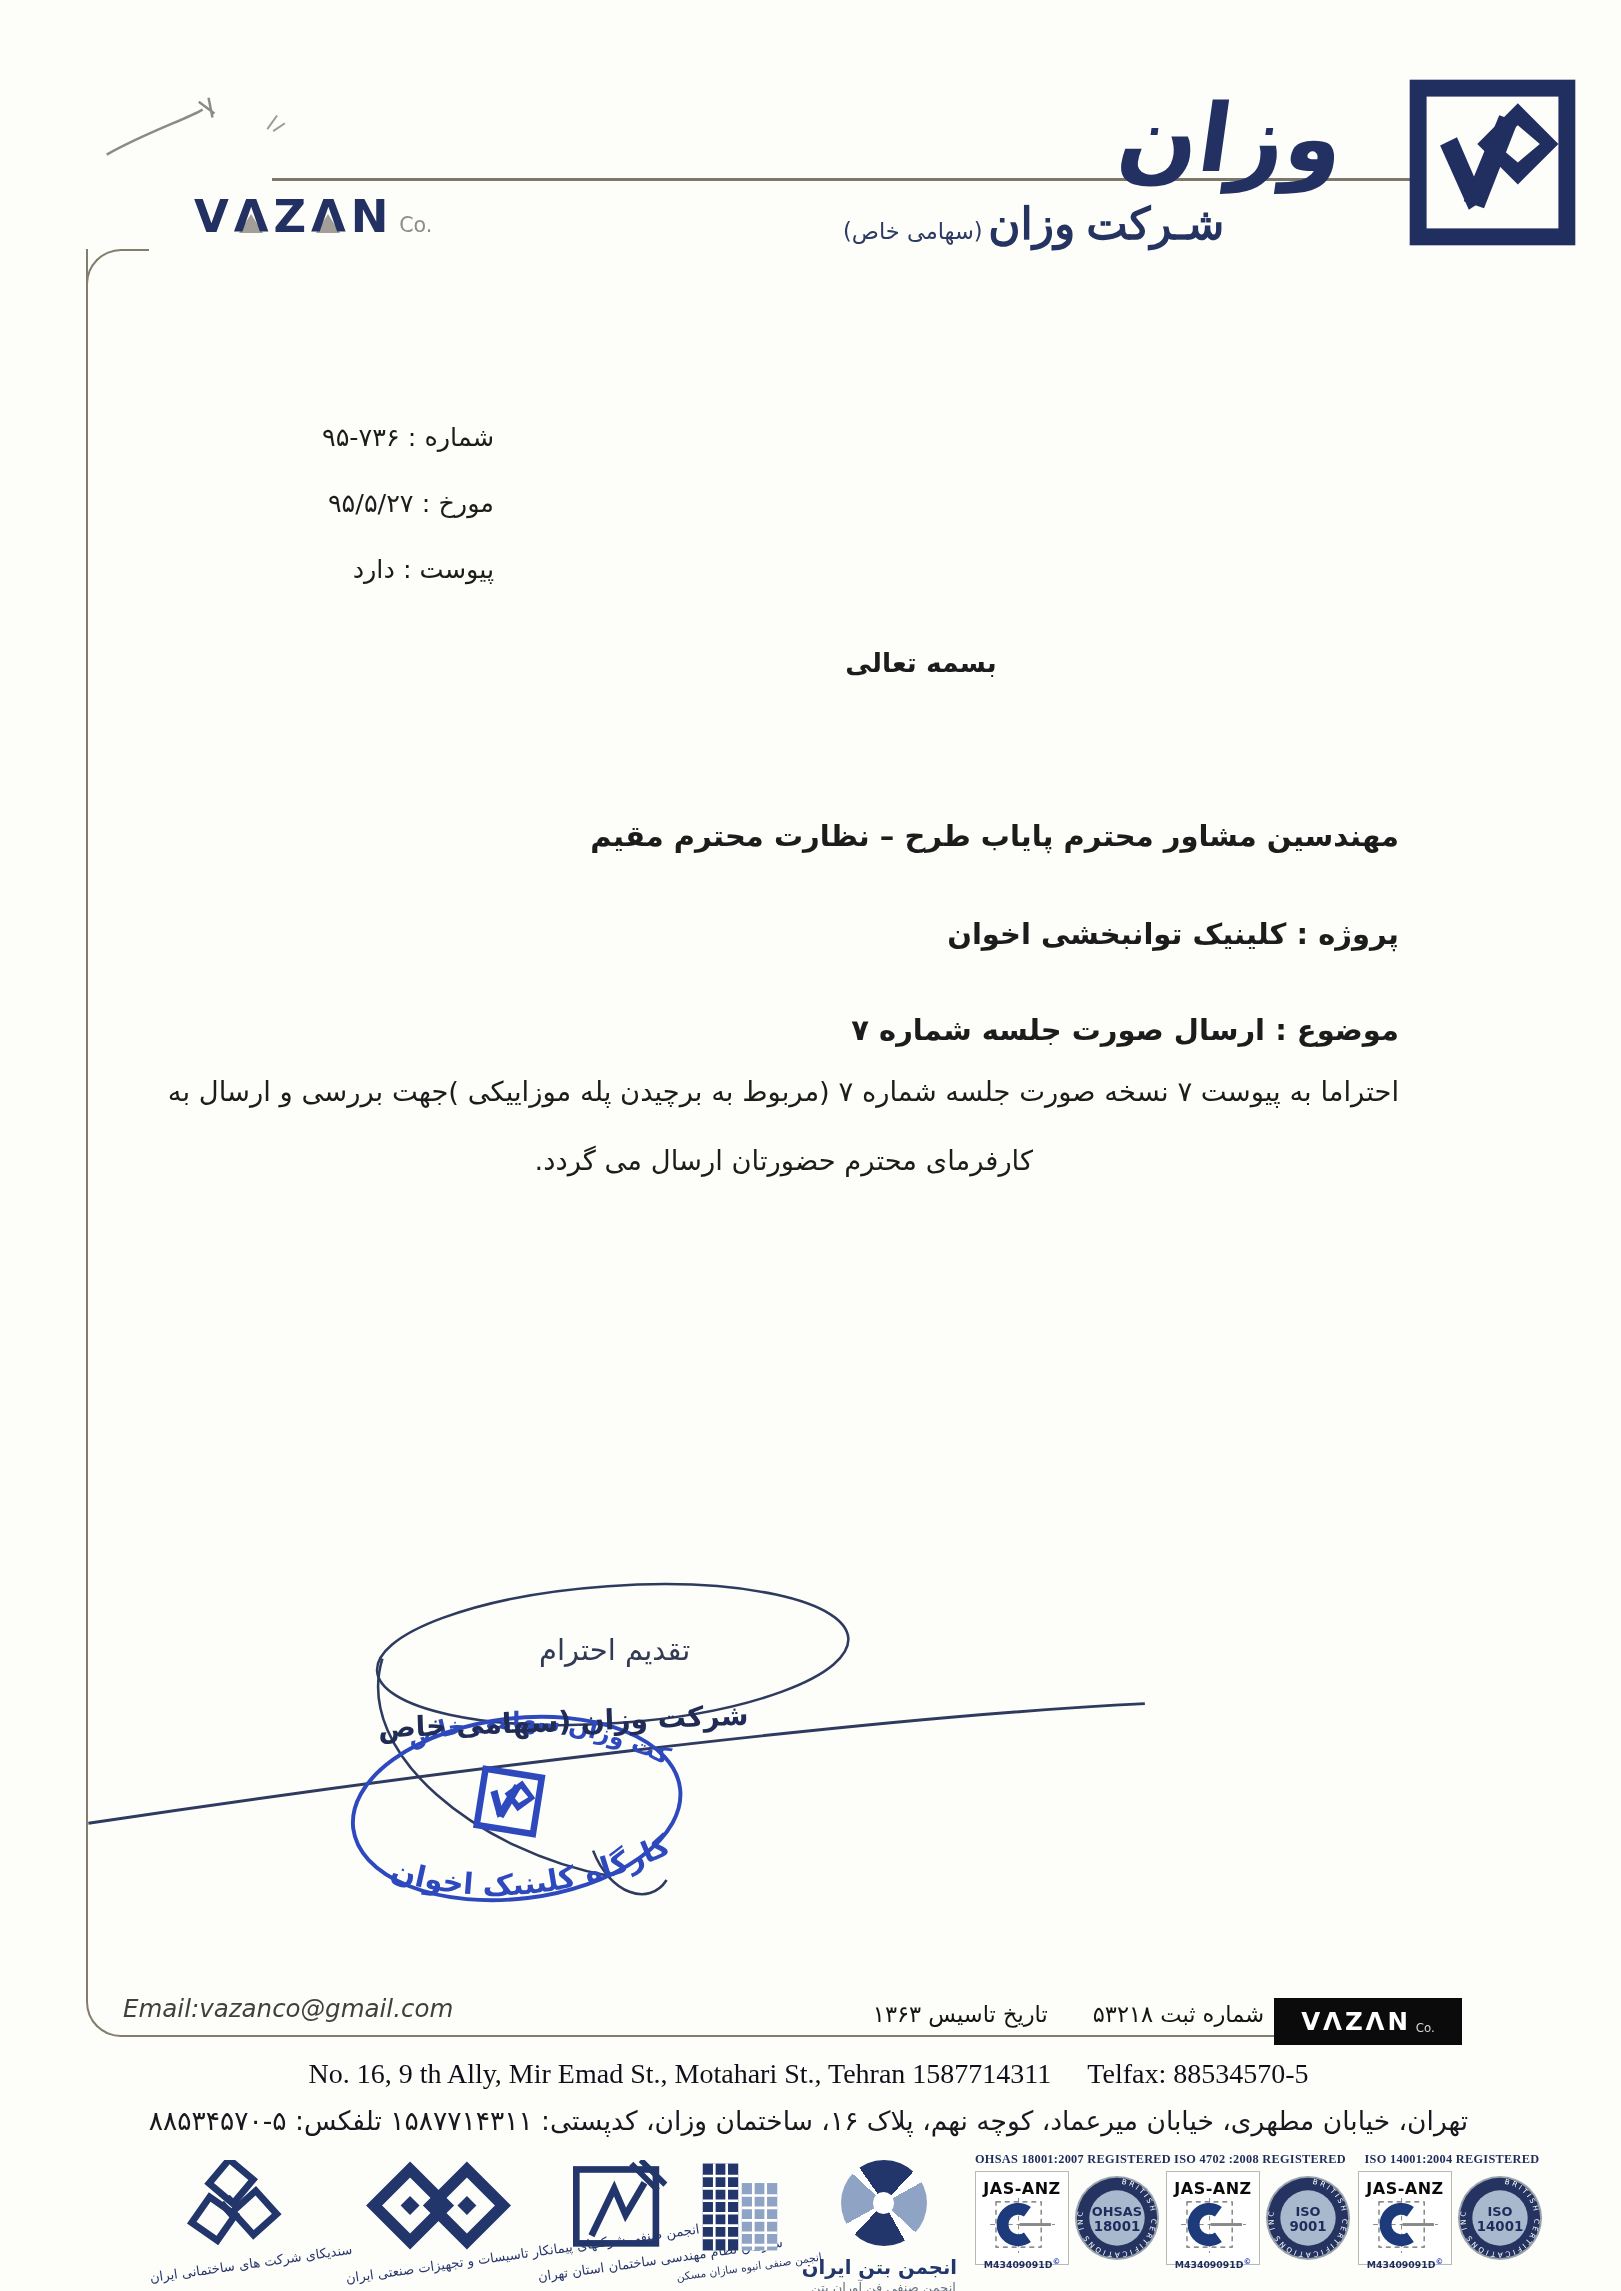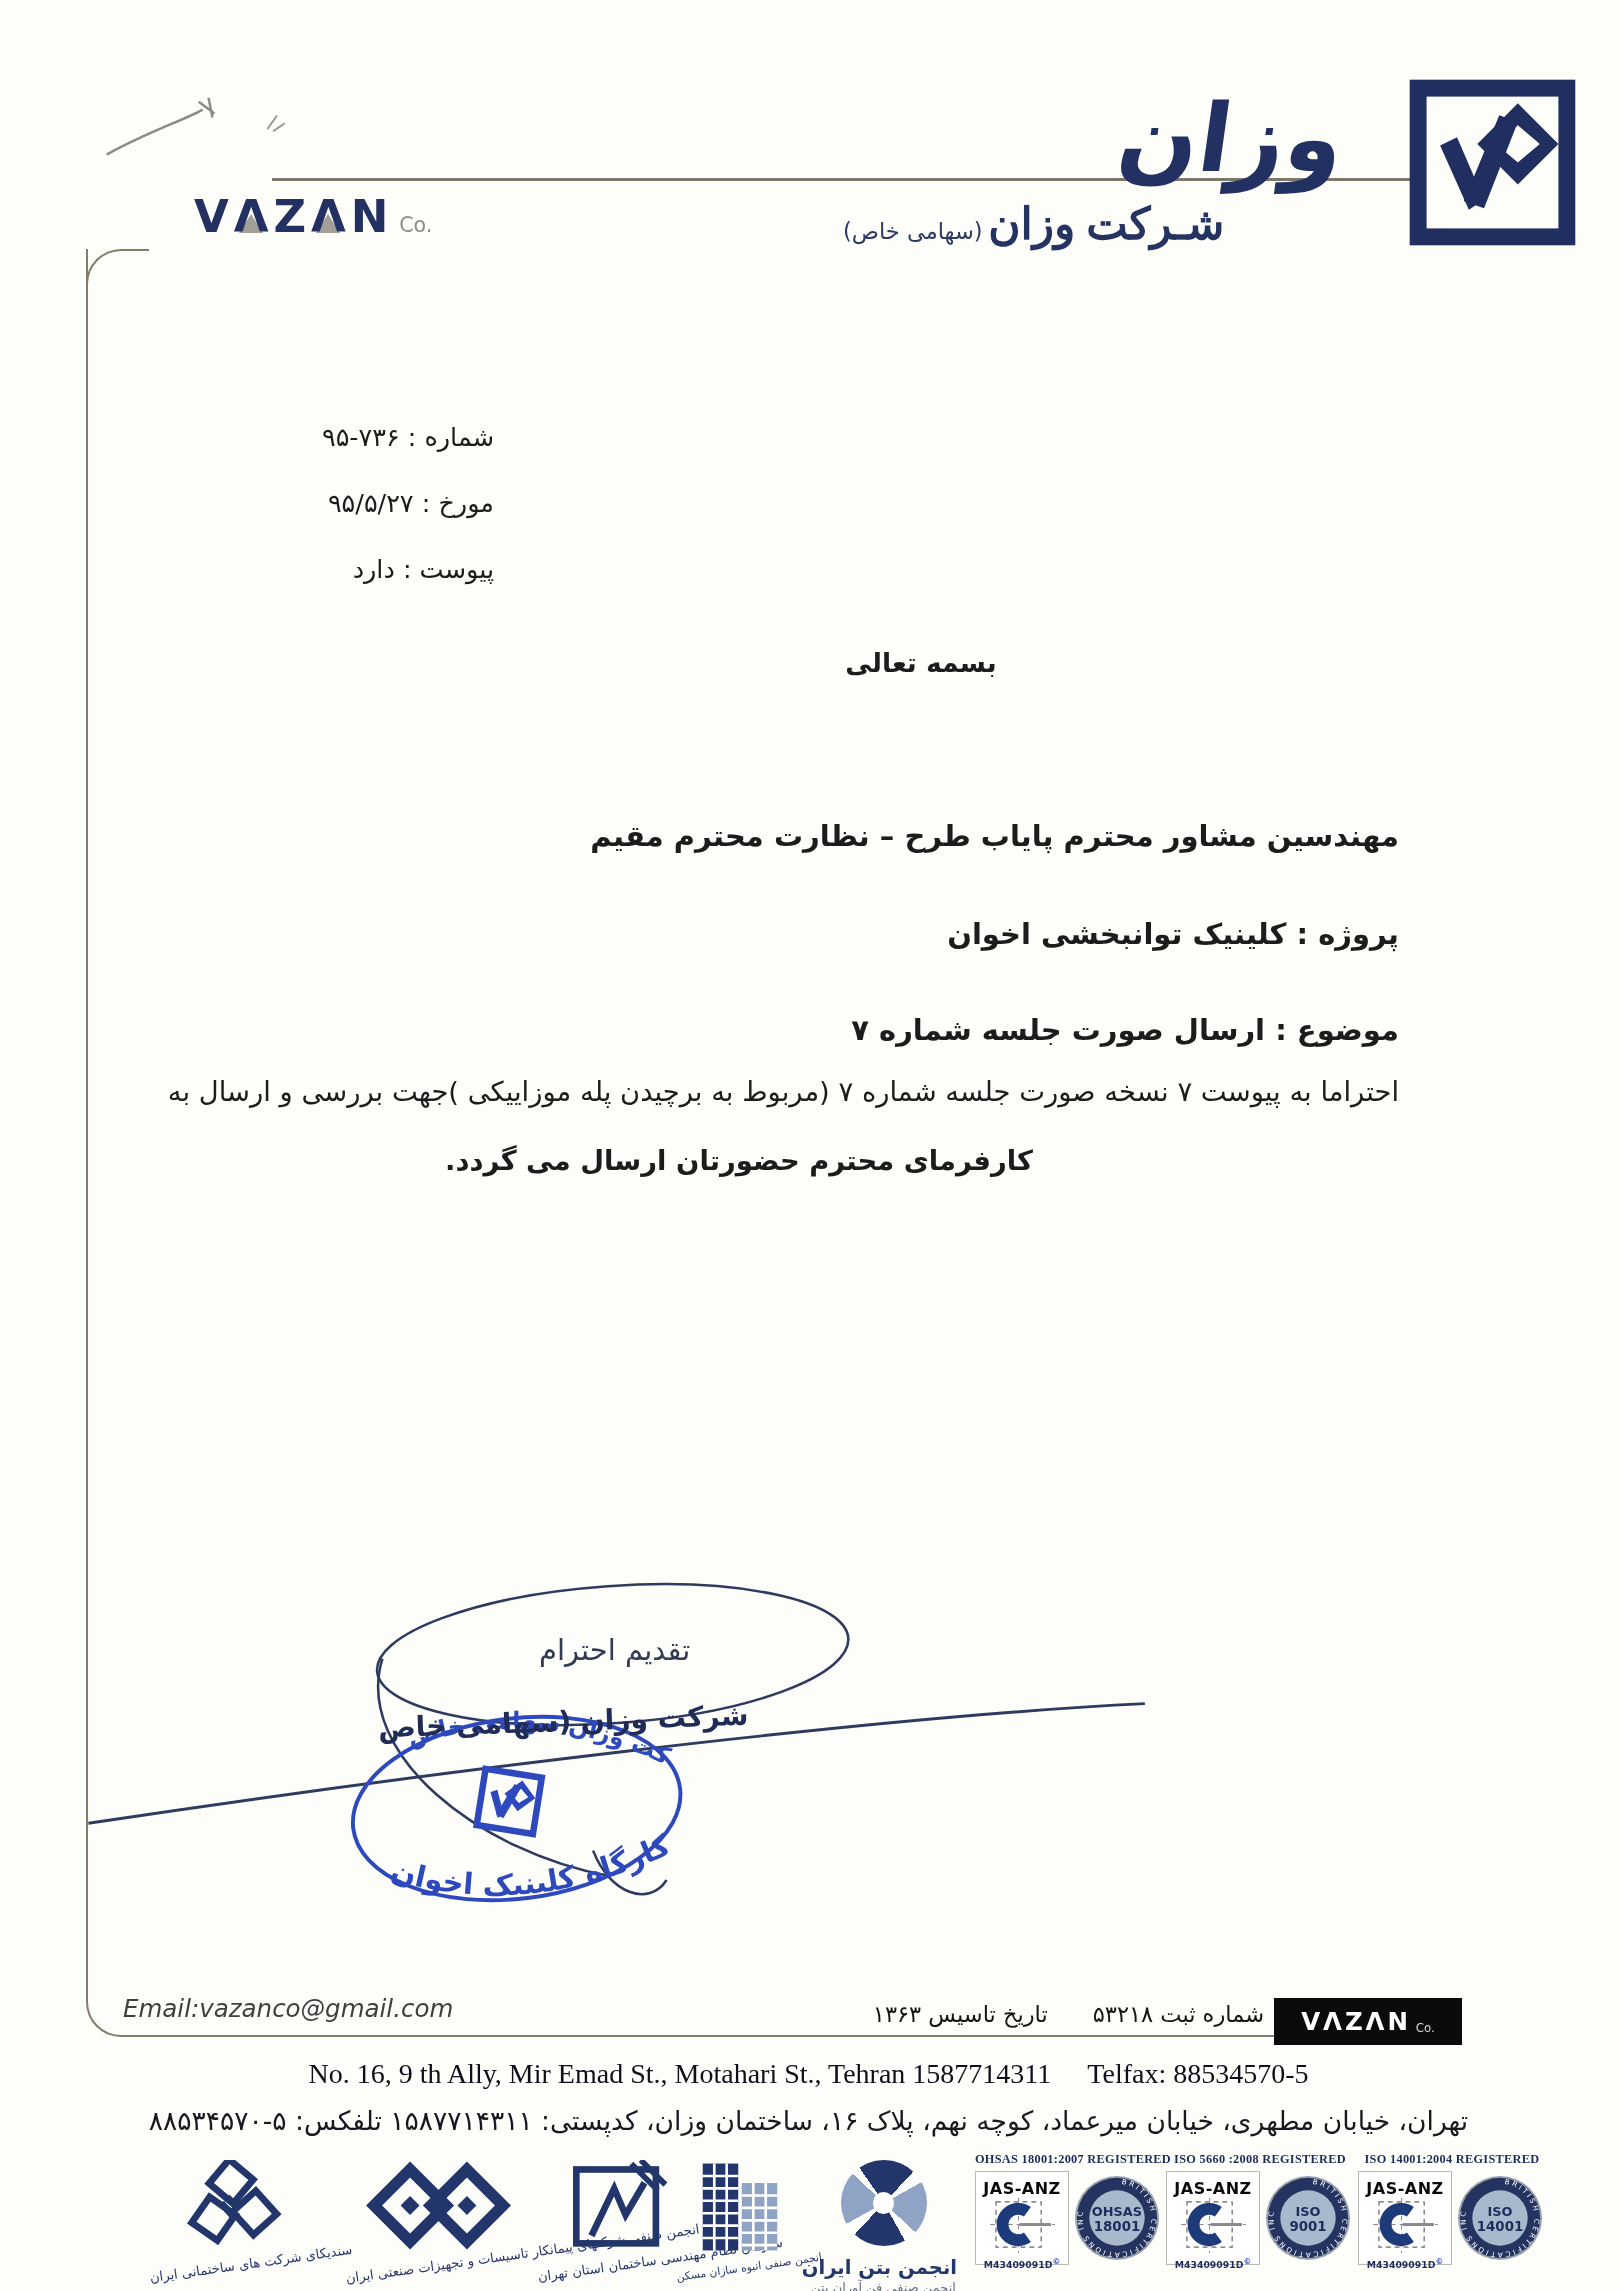--- a/index.html
+++ b/index.html
@@ -26,21 +26,21 @@
   .frame { left:86px; top:249px; width:1188px; height:1788px;
     border-left:2.9px solid #837e6c; border-bottom:2.9px solid #837e6c; border-bottom-left-radius:35px; }
   .frame-hook { left:86px; top:249px; width:63px; height:49px;
     border-left:2.9px solid #837e6c; border-top:2.9px solid #837e6c; border-top-left-radius:35px; }
 
   
   .meta { right:1127px; top:404px; font-size:25.5px; line-height:66px; text-align:right; }
   .besmele { left:833px; top:647px; width:176px; text-align:center; font-weight:bold; font-size:26.5px; }
   .line-b { right:222px; font-weight:bold; font-size:29px; }
   .body-line { right:222px; font-size:27.4px; }
-  .body-line2 { right:588px; font-size:27.4px;font-weight:bold; }
+  .body-line2 { right:588px; font-size:27.4px; }
 
   
   .closing { left:539px; top:1633px; font-size:29px; color:#333b54; z-index:6; }
   .stamp-overlay { left:378px; top:1705px; font-size:28px; font-weight:bold; color:#202c55; transform:rotate(-2deg); z-index:7; }
 
   
   .email { left:123px; top:1994px; font-size:24.5px; font-style:italic; color:#404040; }
   .regline { right:357px; top:2001px; font-size:22.5px; color:#141414; }
   .regline .gap { display:inline-block; width:45px; }
   .blackbox { left:1274px; top:1998px; width:188px; height:47px; background:#0b0b0b; color:#fff;
@@ -250,21 +250,21 @@
         <textPath href="#ring0" startOffset="2%">BRITISH CERTIFICATIONS INC</textPath>
       </text>
       <circle cx="45" cy="45" r="29" fill="#a8b9cd"></circle>
       <text x="45" y="43" text-anchor="middle" font-size="13.5" font-weight="bold" fill="#1d2c5c">OHSAS</text>
       <text x="45" y="59" text-anchor="middle" font-size="14" font-weight="bold" fill="#1d2c5c">18001</text>
     </svg>
   </div>
 </div>
 
 <div class="abs cert" style="left:1166px">
-  <div class="hdr">ISO 5660 :2008 REGISTERED</div>
+  <div class="hdr">ISO 4702 :2008 REGISTERED</div>
   <div class="row">
     <div class="jasbox">
       <div class="jt">JAS-ANZ</div>
       <svg width="65" height="55" viewBox="0 0 66 56">
         <rect x="6" y="4" width="46" height="46" fill="none" stroke="#666" stroke-width="1.2" stroke-dasharray="5 4"></rect>
         <path d="M29,0 V56 M0,27 H66" stroke="#888" stroke-width="1" stroke-dasharray="5 4"></path>
         <path d="M38,14 A16,16 0 1 0 38,40" fill="none" stroke="#1d3a7a" stroke-width="12"></path>
         <path d="M30,27 H62" stroke="#8a8a8a" stroke-width="3"></path>
       </svg>
       <div class="code"><span>M43409091D</span><sup>©</sup></div>

